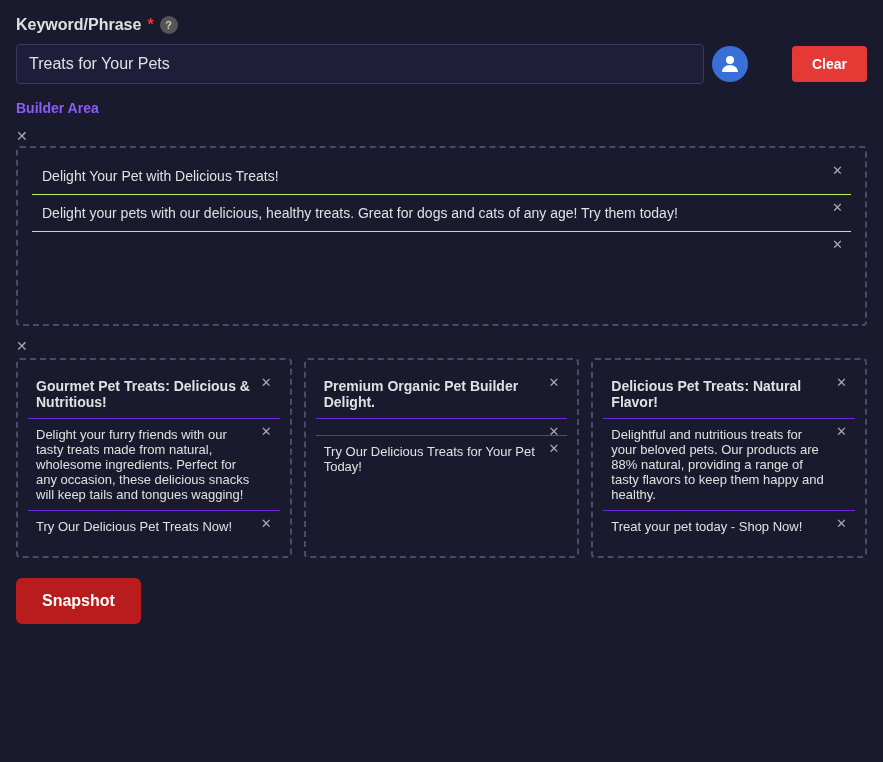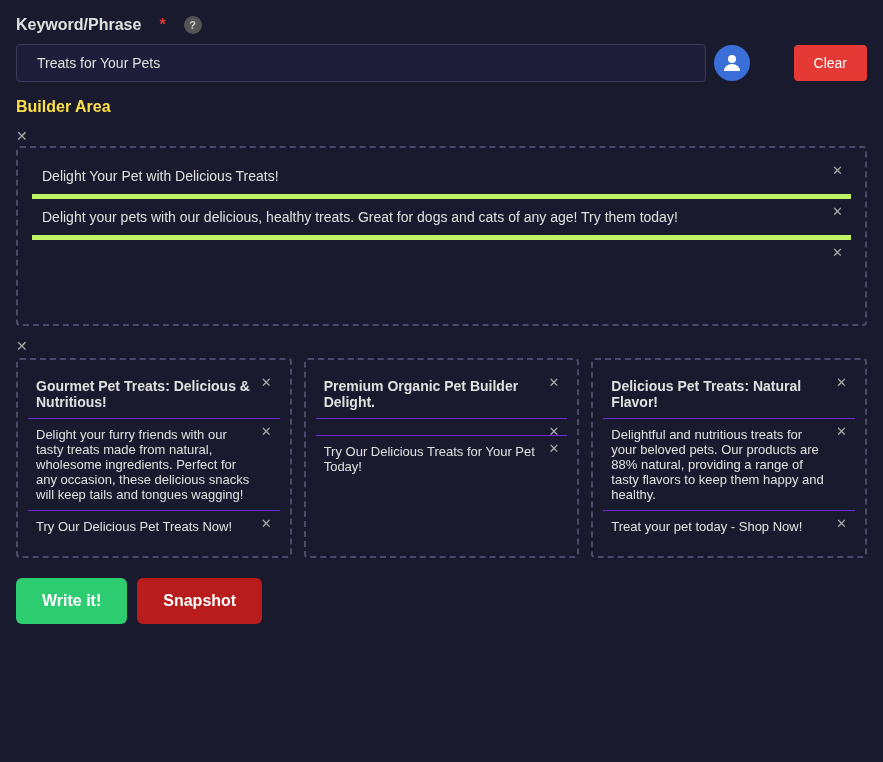--- a/index.html
+++ b/index.html
@@ -10,21 +10,21 @@
       font-family: Arial, sans-serif;
       font-size: 14px;
       width: 883px;
       min-height: 762px;
       padding: 16px;
     }
 
     .keyword-label {
       display: flex;
       align-items: center;
-      gap: 18px;
+      gap: 6px;
       font-size: 16px;
       font-weight: bold;
       color: #e0e0e0;
       margin-bottom: 10px;
     }
 
     .help-icon {
       width: 18px;
       height: 18px;
       border-radius: 50%;
@@ -42,22 +42,22 @@
       align-items: center;
       gap: 8px;
       margin-bottom: 16px;
     }
 
     .keyword-input {
       flex: 1;
       background: #1e1e3a;
       border: 1px solid #3a3a5c;
       color: #e0e0e0;
-      padding: 10px 20px;
-      font-size: 14px;
+      padding: 10px 12px;
+      font-size: 16px;
       border-radius: 4px;
       outline: none;
     }
 
     .avatar-icon {
       width: 36px;
       height: 36px;
       border-radius: 50%;
       background: #3a6fd8;
       display: flex;
@@ -72,29 +72,29 @@
       height: 24px;
     }
 
     .clear-button {
       background: #e53935;
       color: #fff;
       border: none;
       padding: 10px 20px;
       border-radius: 4px;
       font-size: 14px;
-      font-weight: normal;
+      font-weight: bold;
       cursor: pointer;
       margin-left: 36px;
     }
 
     .builder-title {
-      font-size: 16px;
-      font-weight: bold;
-      color: #fde047;
+      font-size: 14px;
+      font-weight: bold;
+      color: #8b5cf6;
       margin-bottom: 12px;
     }
 
     .outer-close {
       font-size: 14px;
       color: #aaa;
       cursor: pointer;
       margin-bottom: 2px;
       user-select: none;
     }
@@ -121,21 +121,21 @@
       border: 2px dashed #4a4a6a;
       border-radius: 4px;
       padding: 10px 14px;
       position: relative;
       background: #1a1a2e;
       min-height: 180px;
     }
 
     .row-item {
       padding: 10px 30px 10px 10px;
-      border-bottom: 5px solid #bef264;
+      border-bottom: 1px solid #bef264;
       position: relative;
       color: #e0e0e0;
       font-size: 14px;
     }
 
     .row-item:last-child {
       border-bottom: none;
     }
 
     
@@ -316,15 +316,14 @@
         <span>Treat your pet today - Shop Now!</span>
         <button class="close-btn">✕</button>
       </div>
 
     </div>
   </div>
 
 </div>
 
 <div class="bottom-bar">
-  <button class="write-btn">Write it!</button>
   <button class="snapshot-btn">Snapshot</button>
 </div>
 
 </body></html>

